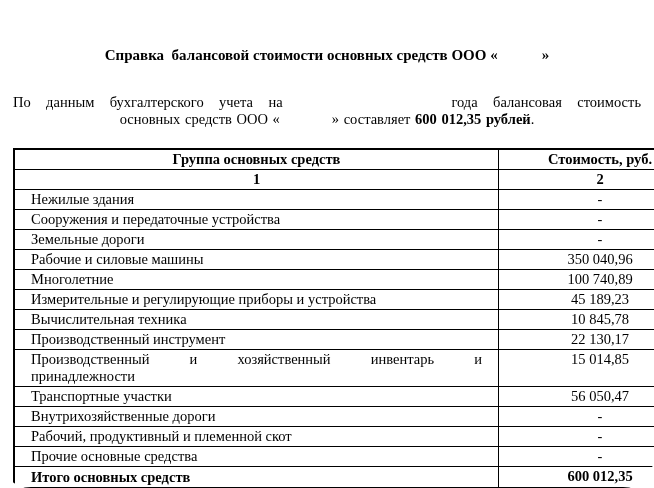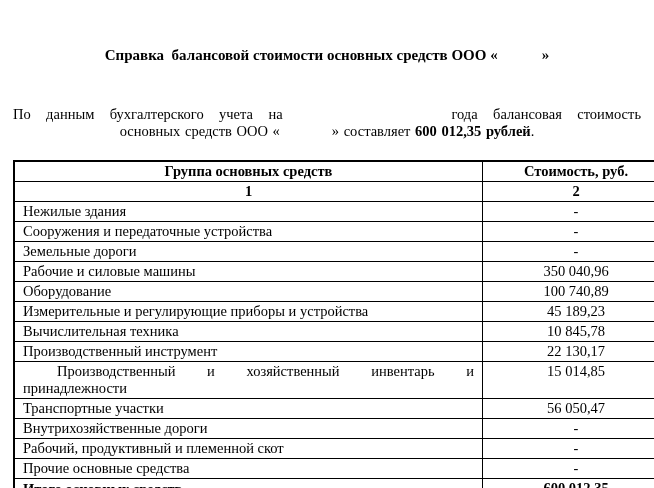--- a/index.html
+++ b/index.html
@@ -9,31 +9,32 @@
   }
   .page {
     position: relative;
     width: 654px;
     height: 488px;
     background: #ffffff;
     color: #000000;
     font-family: "Liberation Serif", "DejaVu Serif", serif;
     font-size: 14.5px;
     overflow: hidden;
+    border-radius: 31px;
   }
   .doc-title {
     margin: 46px 13px 0 13px;
     text-align: center;
     font-weight: bold;
     font-size: 15px;
     line-height: 18px;
     white-space: nowrap;
   }
   .intro {
-    margin: 42px 13px 0 13px;
+    margin: 30px 13px 0 13px;
     line-height: 17px;
   }
   .intro-line1 {
     text-align: justify;
     text-align-last: justify;
   }
   .intro-line2 {
     text-align: center;
     word-spacing: 1px;
   }
@@ -49,21 +50,21 @@
   table.fixed-assets {
     border-collapse: collapse;
     table-layout: fixed;
     width: 633px;
     margin: 20px 0 0 13px;
     font-size: 14.5px;
   }
   table.fixed-assets th,
   table.fixed-assets td {
     border: 1px solid #000000;
-    padding: 1px 8px;
+    padding: 1px 16px;
     line-height: 17px;
     vertical-align: top;
     overflow: hidden;
   }
   table.fixed-assets { border: 2px solid #000000; }
   th.col-group { width: 451px; }
   th.col-value { width: 170px; }
   .header-row th {
     font-weight: bold;
     text-align: center;
@@ -74,21 +75,20 @@
     text-align: center;
     line-height: 15px;
   }
   td.group-cell { text-align: left; }
   td.value-cell { text-align: center; }
   tr.bold-row td { font-weight: bold; }
   tr.bold-row td.group-cell { line-height: 18px; }
   .justify-line {
     text-align: justify;
     text-align-last: justify;
-    margin-left: 34px;
   }
 </style>
 </head>
 <body>
 
 <div class="page">
 
   <div class="doc-title">
     <span>Справка&nbsp; балансовой стоимости основных средств ООО «</span><span class="gap title-gap"></span><span>»</span>
   </div>
@@ -132,21 +132,21 @@
     <td class="value-cell">-</td>
   </tr>
 
 
   <tr>
     <td class="group-cell">Рабочие и силовые машины</td>
     <td class="value-cell">350 040,96</td>
   </tr>
 
   <tr>
-    <td class="group-cell">Оборудование</td>
+    <td class="group-cell">Многолетние</td>
     <td class="value-cell">100 740,89</td>
   </tr>
 
   <tr>
     <td class="group-cell">Измерительные и регулирующие приборы и устройства</td>
     <td class="value-cell">45 189,23</td>
   </tr>
 
   <tr>
     <td class="group-cell">Вычислительная техника</td>

